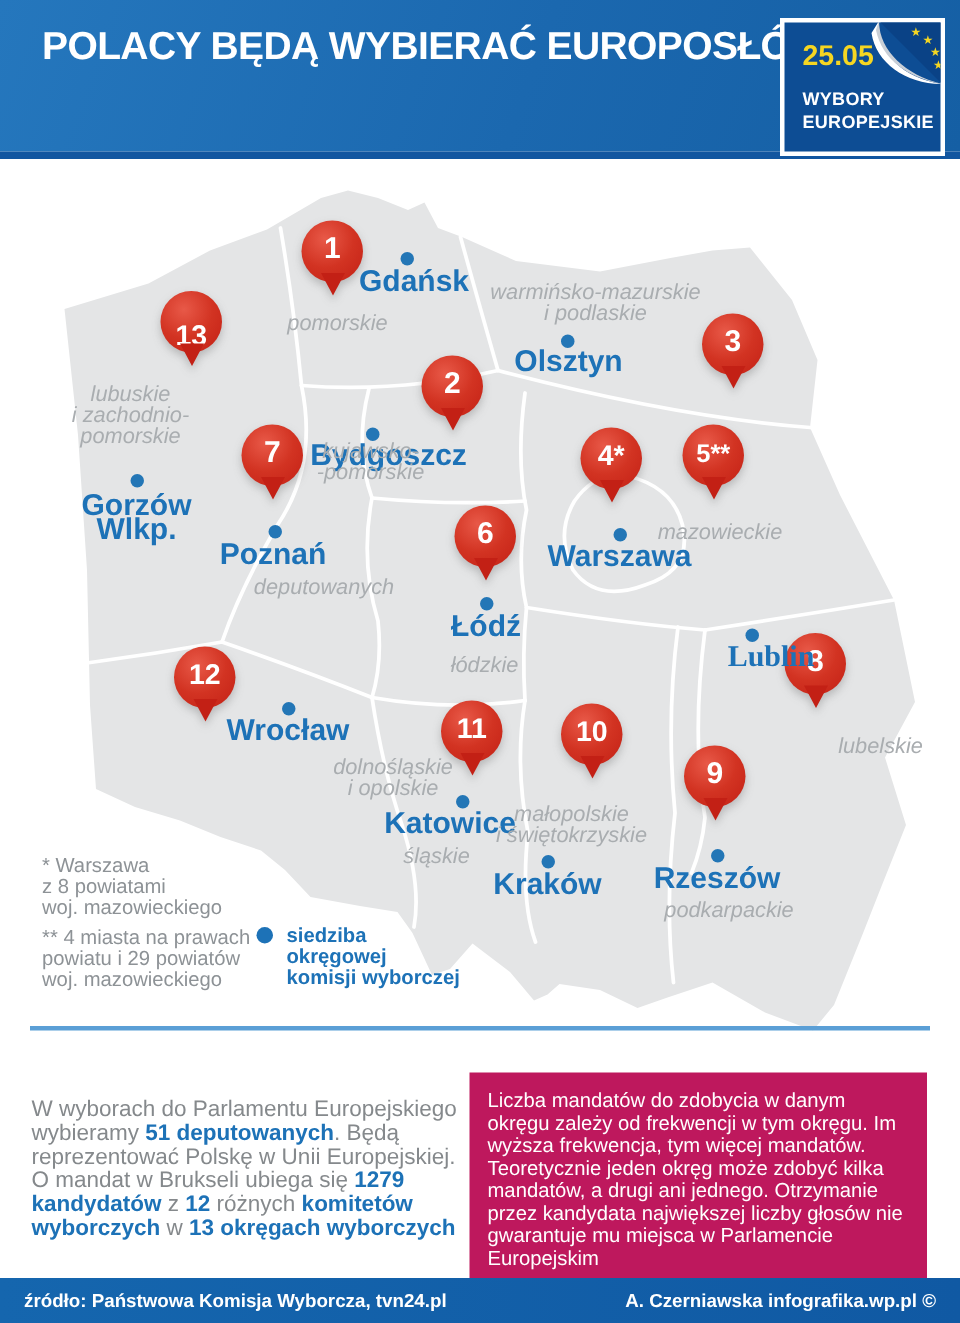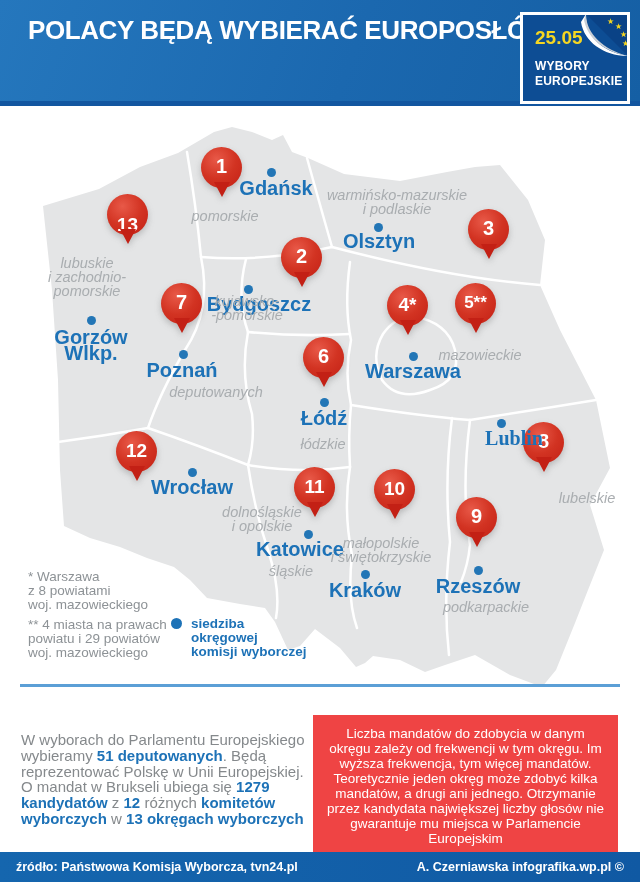--- a/index.html
+++ b/index.html
@@ -59,23 +59,22 @@
   .legend-text { position:absolute; left:191px; top:507px; color:#1d72b7; font-weight:bold; font-size:13.5px; line-height:14px; }
   
   .separator { position:absolute; left:20px; top:684px; width:600px; height:3px; background:#5b9fd6; }
   .summary {
     position:absolute; left:21px; top:717px; width:296px;
     color:#85898c; font-size:15px; line-height:15.8px;
   }
   .summary .b { color:#1d72b7; font-weight:bold; }
   .info-box {
     position:absolute; left:313px; top:715px; width:281px;
-    background:#ef4444; color:#ffffff; font-size:13.5px; line-height:15px;
+    background:#be185d; color:#ffffff; font-size:13.5px; line-height:15px;
     padding:11px 12px;
-    text-align:center;
   }
   
   .footer {
     position:absolute; left:0; top:852px; width:640px; height:30px;
     background:linear-gradient(90deg,#1566ae 0%,#1059a3 100%);
     display:flex; align-items:center; justify-content:space-between;
     box-sizing:border-box; padding:0 16px;
     color:#ffffff; font-size:12.5px; font-weight:bold;
   }
 </style>

